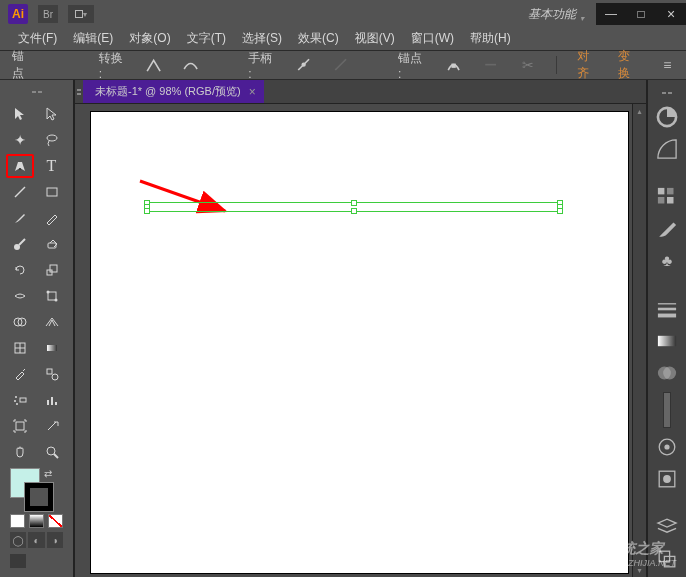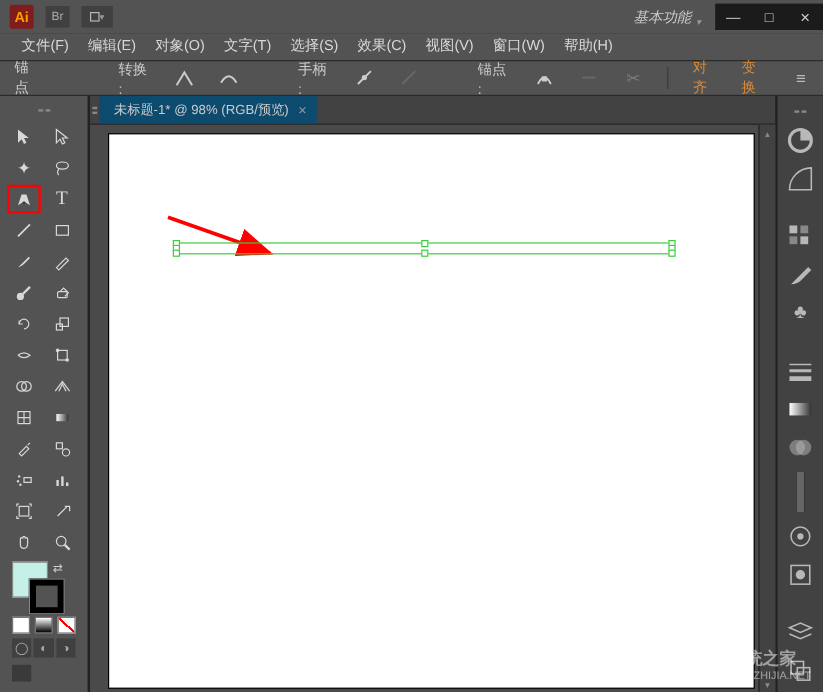--- a/index.html
+++ b/index.html
@@ -1,19 +1,19 @@
 <!DOCTYPE html>
 <html><head>
 <meta charset="utf-8">
 <style>
 * { margin: 0; padding: 0; box-sizing: border-box; font-family: "Microsoft YaHei", sans-serif; }
 body { background: #fff; width: 686px; height: 577px; position: relative; overflow: hidden; }
 .app { background: #333333; width: 686px; height: 577px; position: relative; }
 .titlebar { height: 28px; background: #535353; display: flex; align-items: center; padding-left: 8px; }
-.ai-logo { width: 20px; height: 20px; background: #7f1d1d; color: #ff9a00; font-weight: bold; font-size: 12px; display: flex; align-items: center; justify-content: center; border-radius: 2px; }
+.ai-logo { width: 20px; height: 20px; background: #4c1d95; color: #ff9a00; font-weight: bold; font-size: 12px; display: flex; align-items: center; justify-content: center; border-radius: 2px; }
 .titlebar-btn { width: 20px; height: 18px; background: #404040; margin-left: 10px; display: flex; align-items: center; justify-content: center; color: #b8b8b8; font-size: 10px; }
 .titlebar-btn.layout { width: 26px; display: flex; align-items: center; }
 .titlebar-btn .sq { width: 8px; height: 8px; border: 1px solid #b8b8b8; }
 .title-spacer { flex: 1; }
 .workspace-sel { color: #ccc; font-size: 12px; padding: 0 12px; display: flex; align-items: flex-end; gap: 4px; font-style: italic; }
 .chev { font-size: 8px; color: #999; }
 .win-controls { display: flex; background: #1b1b1b; }
 .win-btn { width: 30px; height: 22px; display: flex; align-items: center; justify-content: center; color: #ccc; font-size: 12px; }
 .win-btn.close { font-size: 14px; }
 .menubar { height: 22px; background: #535353; display: flex; align-items: flex-start; padding-left: 12px; gap: 4px; }
@@ -41,38 +41,38 @@
 .mode-row { display: flex; gap: 4px; padding: 2px 10px; }
 .mode-sw { width: 16px; height: 14px; border: 1px solid #777; }
 .draw-modes { display: flex; gap: 2px; padding: 2px 10px; }
 .dmode { width: 18px; height: 16px; background: #404040; display: flex; align-items: center; justify-content: center; font-size: 10px; color: #aaa; }
 .screen-row { display: flex; gap: 4px; padding: 4px 10px; }
 .screen-sw { width: 16px; height: 14px; background: #3a3a3a; }
 .workspace { flex: 1; display: flex; flex-direction: column; background: #333; }
 .tabbar { height: 24px; background: #424242; display: flex; align-items: center; border-bottom: 1px solid #222; }
 .tabhandle { width: 8px; height: 24px; display: flex; flex-direction: column; align-items: center; justify-content: center; gap: 2px; }
 .tabhandle span { width: 4px; height: 2px; background: #888; }
-.doctab { background: #0c4a6e; color: #ccc; font-size: 11px; padding: 4px 8px 4px 12px; display: flex; align-items: center; gap: 8px; }
+.doctab { background: #4c1d95; color: #ccc; font-size: 11px; padding: 4px 8px 4px 12px; display: flex; align-items: center; gap: 8px; }
 .close-x { color: #999; font-size: 12px; cursor: pointer; }
 .canvas-wrap { flex: 1; background: #4a4a4a; position: relative; display: flex; }
 .canvas-area { flex: 1; position: relative; }
 .artboard { position: absolute; left: 16px; top: 8px; right: 4px; bottom: 4px; background: #fff; box-shadow: 0 0 0 1px #000; }
 .red-arrow { position: absolute; left: 44px; top: 64px; pointer-events: none; }
 .selection-rect { position: absolute; border: 1px solid #3dcc3d; }
 .handle { position: absolute; width: 6px; height: 6px; background: #fff; border: 1px solid #3dcc3d; }
 .canvas-scroll { width: 14px; background: #424242; position: relative; border-left: 1px solid #222; }
 .scroll-up, .scroll-down { position: absolute; left: 0; right: 0; height: 14px; display: flex; align-items: center; justify-content: center; font-size: 8px; color: #888; }
 .scroll-up { top: 0; }
 .scroll-down { bottom: 0; }
 .rightdock { width: 40px; background: #424242; border-left: 2px solid #222; padding-top: 8px; }
 .dockhandle { width: 30px; height: 10px; margin: 0 auto 6px; display: flex; align-items: center; justify-content: center; gap: 2px; }
 .dockhandle span { width: 4px; height: 2px; background: #888; }
 .dockicon { width: 26px; height: 26px; margin: 6px auto; display: flex; align-items: center; justify-content: center; color: #b8b8b8; font-size: 16px; }
 .dockicon.scroll-ind { width: 8px; height: 36px; background: #666; border: 1px solid #333; margin: 4px auto; }
-.watermark { position: absolute; right: 10px; bottom: 8px; color: rgba(255,255,255,0.5); font-size: 14px; pointer-events: none; display: flex; align-items: center; gap: 10px; }
+.watermark { position: absolute; right: 10px; bottom: 8px; color: rgba(255,255,255,0.5); font-size: 14px; pointer-events: none; display: flex; align-items: center; gap: 10px; font-style: italic; }
 .watermark .logo { width: 40px; height: 30px; opacity: 0.5; }
 .watermark .sub { font-size: 9px; display: block; }
 </style>
 </head>
 <body>
 
 <div class="app">
   <div class="titlebar">
     <div class="ai-logo">Ai</div>
     <div class="titlebar-btn">

